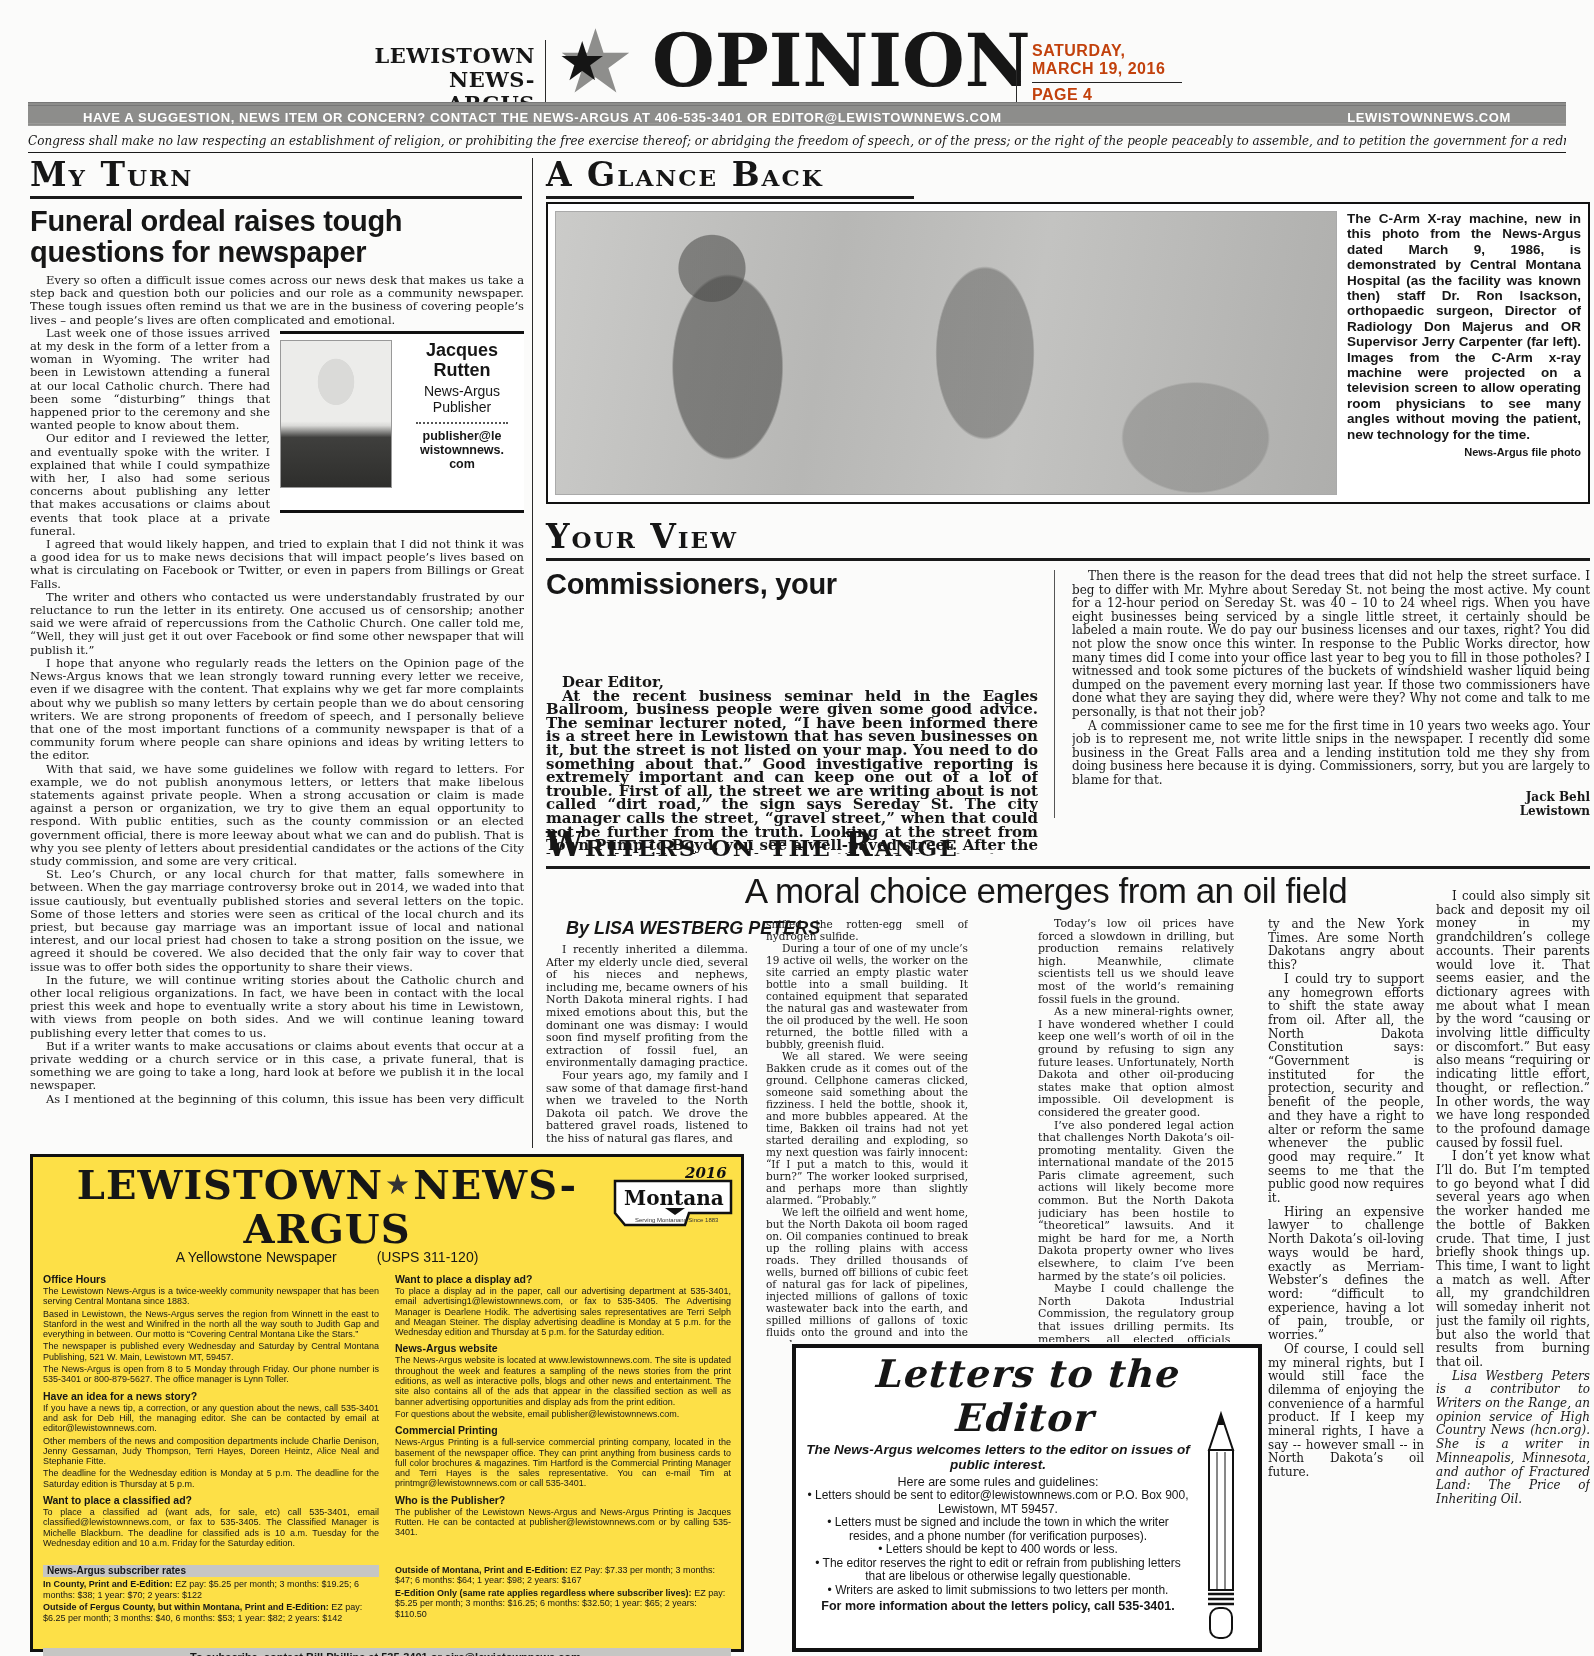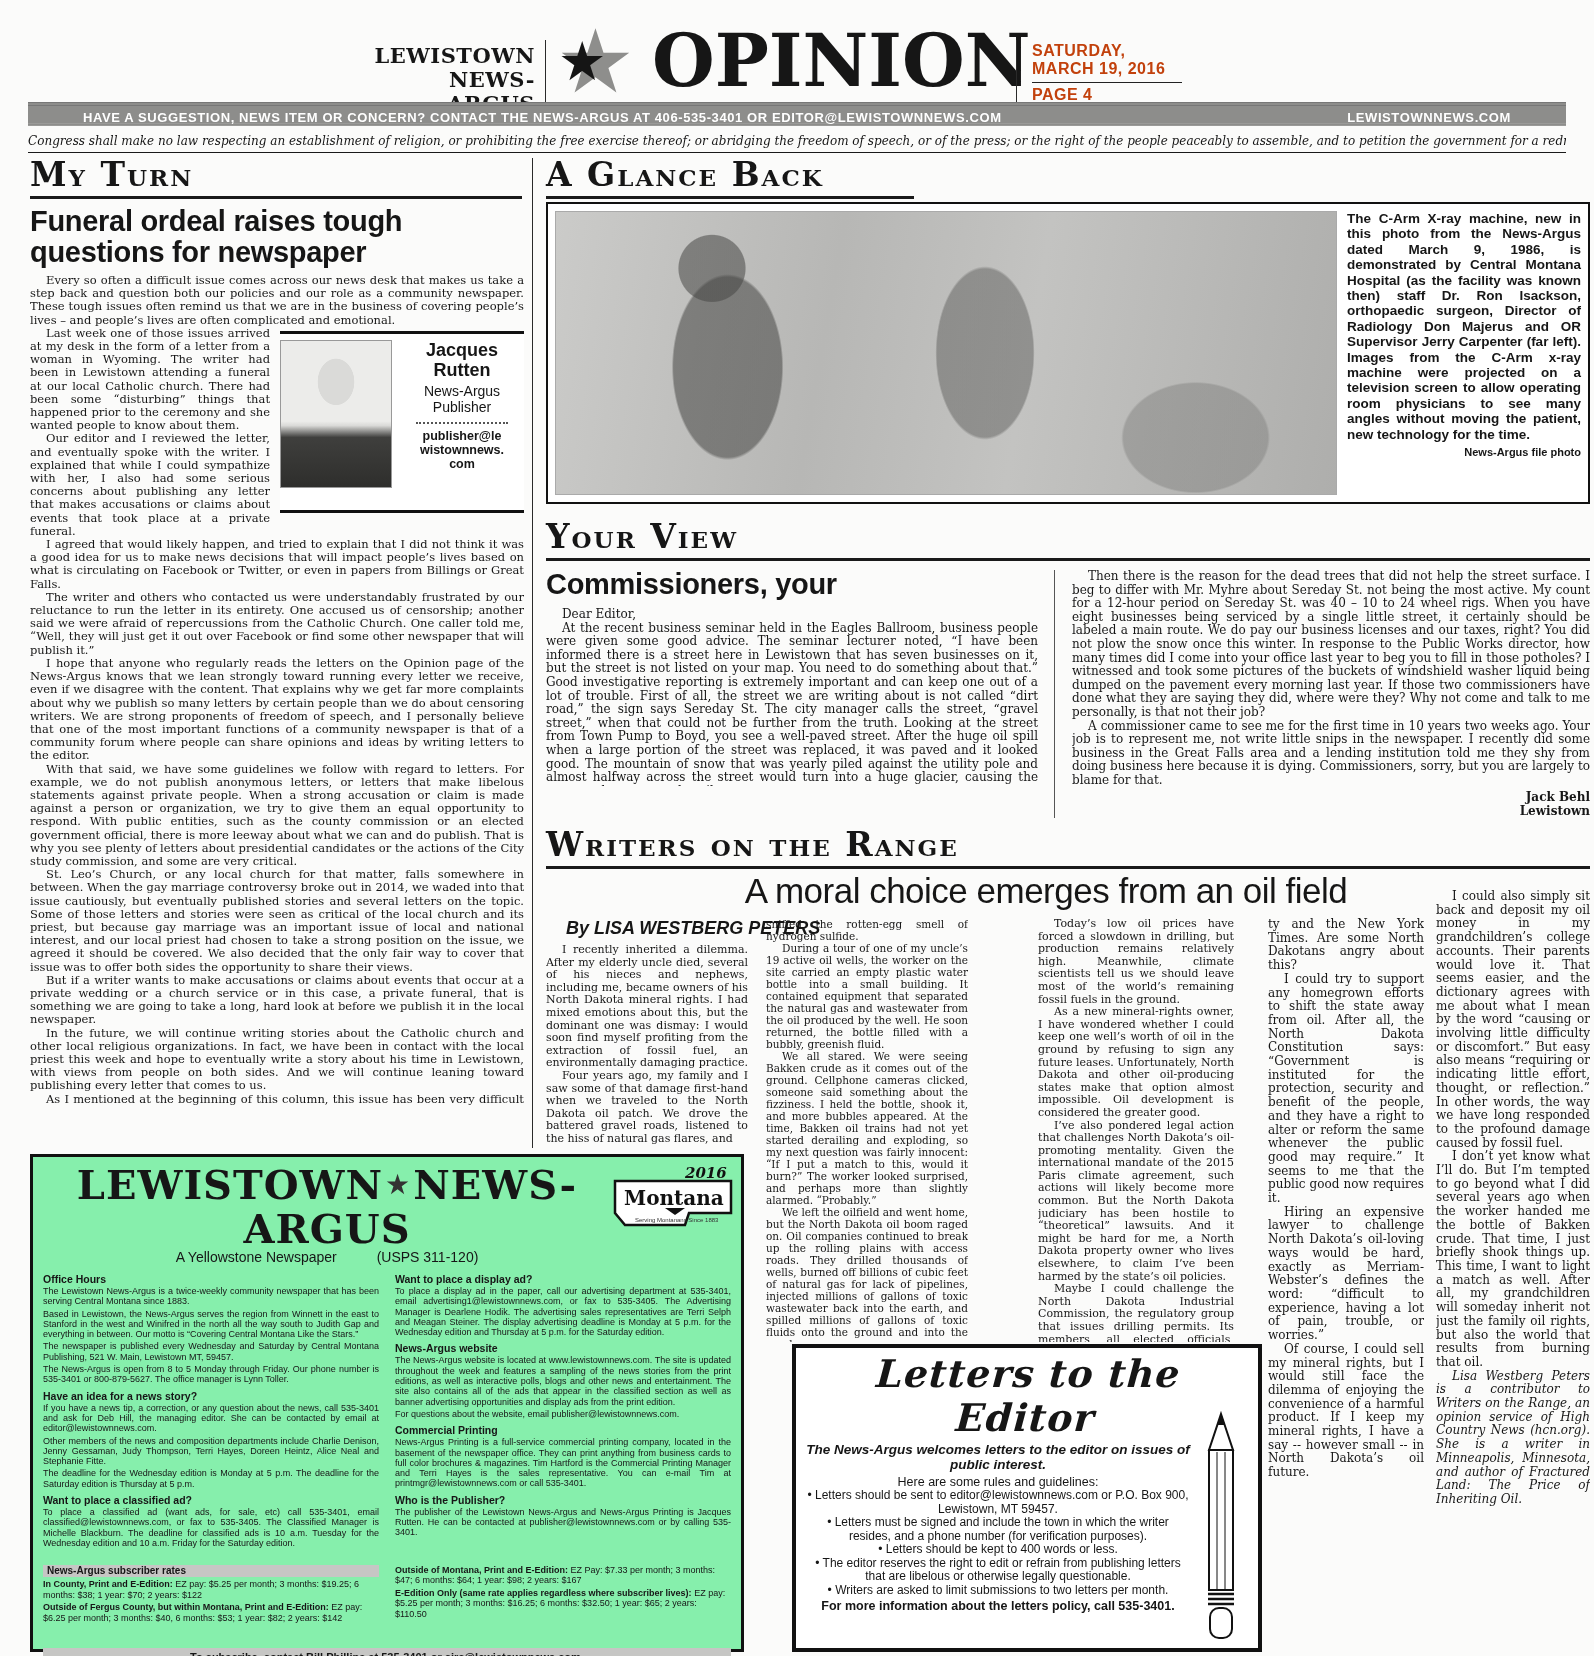--- a/index.html
+++ b/index.html
@@ -69,41 +69,41 @@
       linear-gradient(100deg,#cbcbc9 0%,#b7b7b5 35%,#c3c3c1 60%,#aeaeac 100%);}
   .glance-cap{width:234px;font-family:"Liberation Sans",sans-serif;font-weight:bold;
               font-size:13.5px;line-height:15.4px;text-align:justify;}
   .credit{text-align:right;font-size:11px;margin-top:3px;}
 
   
   .sh-yourview{left:546px;top:520px;}
   .hr-yv{left:546px;top:558px;width:1044px;height:3px;}
   .headline2{left:546px;top:568px;width:520px;font-family:"Liberation Sans",sans-serif;
              font-weight:bold;font-size:29px;line-height:32px;letter-spacing:-.3px;}
-  .yv-col1{left:546px;top:608px;width:492px;height:178px;font-size:12px;line-height:13.6px;overflow:hidden;}
+  .yv-col1{left:546px;top:676px;width:492px;height:178px;font-size:15px;line-height:13.6px;overflow:hidden;font-weight:bold;}
   .vr-yv{left:1054px;top:570px;height:248px;background:#555;}
   .yv-col2{left:1072px;top:570px;width:518px;height:250px;font-size:12px;line-height:13.6px;overflow:hidden;}
   .sig{text-align:right;font-weight:bold;line-height:14.5px;margin-top:2px;}
 
   
   .sh-writers{left:546px;top:828px;}
   .hr-wr{left:546px;top:866px;width:1044px;height:3px;}
   .headline3{left:546px;top:872px;width:1000px;text-align:center;
              font-family:"Liberation Sans",sans-serif;font-size:35px;line-height:38px;letter-spacing:-.5px;}
   .byline{left:566px;top:918px;font-family:"Liberation Sans",sans-serif;font-weight:bold;font-size:18px;font-style:italic;}
   .wr-col{overflow:hidden;}
   .wr-col1{left:546px;top:944px;width:202px;height:206px;font-size:11px;line-height:12.6px;}
   .wr-col2{left:766px;top:918px;width:202px;height:424px;font-size:10.5px;line-height:12px;}
   .wr-col3{left:1038px;top:918px;width:196px;height:424px;font-size:11px;line-height:12.6px;}
   .wr-col4{left:1268px;top:918px;width:156px;height:732px;font-size:12px;line-height:13.7px;}
   .wr-col5{left:1436px;top:890px;width:154px;height:732px;font-size:12px;line-height:13.7px;}
   .bio p{font-style:italic;}
 
   
-  .info-box{left:30px;top:1154px;width:714px;height:498px;border:3px solid #111;background:#86efac;
+  .info-box{left:30px;top:1154px;width:714px;height:498px;border:3px solid #111;background:#fde047;
             padding:6px 10px;box-sizing:border-box;}
   .info-head{position:relative;text-align:center;padding-right:120px;}
   .info-title{font-weight:bold;font-size:40px;line-height:44px;letter-spacing:1px;}
   .info-title .star{font-family:"DejaVu Sans",sans-serif;font-size:28px;vertical-align:5px;margin:0 2px;color:#333;}
   .info-sub{font-family:"Liberation Sans",sans-serif;font-size:14px;margin-top:-2px;}
   .info-sub span{margin:0 18px;}
   .mt-logo{position:absolute;right:-6px;top:0;}
   .info-cols{display:flex;gap:16px;margin-top:8px;height:288px;overflow:hidden;
              font-family:"Liberation Sans",sans-serif;font-size:9px;line-height:10.3px;text-align:justify;}
   .info-cols .col{flex:1;}
@@ -177,22 +177,22 @@
       </div>
     </div>
     <div>
         <p>Last week one of those issues arrived at my desk in the form of a letter from a woman in Wyoming. The writer had been in Lewistown attending a funeral at our local Catholic church. There had been some “disturbing” things that happened prior to the ceremony and she wanted people to know about them.</p>
         <p>Our editor and I reviewed the letter, and eventually spoke with the writer. I explained that while I could sympathize with her, I also had some serious concerns about publishing any letter that makes accusations or claims about events that took place at a private funeral.</p>
         <p>I agreed that would likely happen, and tried to explain that I did not think it was a good idea for us to make news decisions that will impact people’s lives based on what is circulating on Facebook or Twitter, or even in papers from Billings or Great Falls.</p>
         <p>The writer and others who contacted us were understandably frustrated by our reluctance to run the letter in its entirety. One accused us of censorship; another said we were afraid of repercussions from the Catholic Church. One caller told me, “Well, they will just get it out over Facebook or find some other newspaper that will publish it.”</p>
         <p>I hope that anyone who regularly reads the letters on the Opinion page of the News-Argus knows that we lean strongly toward running every letter we receive, even if we disagree with the content. That explains why we get far more complaints about why we publish so many letters by certain people than we do about censoring writers. We are strong proponents of freedom of speech, and I personally believe that one of the most important functions of a community newspaper is that of a community forum where people can share opinions and ideas by writing letters to the editor.</p>
         <p>With that said, we have some guidelines we follow with regard to letters. For example, we do not publish anonymous letters, or letters that make libelous statements against private people. When a strong accusation or claim is made against a person or organization, we try to give them an equal opportunity to respond. With public entities, such as the county commission or an elected government official, there is more leeway about what we can and do publish. That is why you see plenty of letters about presidential candidates or the actions of the City study commission, and some are very critical.</p>
         <p>St. Leo’s Church, or any local church for that matter, falls somewhere in between. When the gay marriage controversy broke out in 2014, we waded into that issue cautiously, but eventually published stories and several letters on the topic. Some of those letters and stories were seen as critical of the local church and its priest, but because gay marriage was an important issue of local and national interest, and our local priest had chosen to take a strong position on the issue, we agreed it should be covered. We also decided that the only fair way to cover that issue was to offer both sides the opportunity to share their views.</p>
+        <p>In the future, we will continue writing stories about the Catholic church and other local religious organizations. In fact, we have been in contact with the local priest this week and hope to eventually write a story about his time in Lewistown, with views from people on both sides. And we will continue leaning toward publishing every letter that comes to us.</p>
         <p>But if a writer wants to make accusations or claims about events that occur at a private wedding or a church service or in this case, a private funeral, that is something we are going to take a long, hard look at before we publish it in the local newspaper.</p>
-        <p>In the future, we will continue writing stories about the Catholic church and other local religious organizations. In fact, we have been in contact with the local priest this week and hope to eventually write a story about his time in Lewistown, with views from people on both sides. And we will continue leaning toward publishing every letter that comes to us.</p>
         <p>As I mentioned at the beginning of this column, this issue has been very difficult for our newspaper. It has made us ask some tough questions about our policies and our community. We will continue trying to answer those questions in the future. If you would like to share your views, please stop by my office, send an email to publisher@lewistownnews.com or call 535-3401.</p>
       </div>
   </div>
   <div class="vr vr-main"></div>
 
   <div class="abs sec-head sh-glance">A Glance Back</div>
   <div class="hr hr-glance"></div>
   <div class="abs glance-box">
     <div class="glance-photo"></div>
     <div class="glance-cap">

